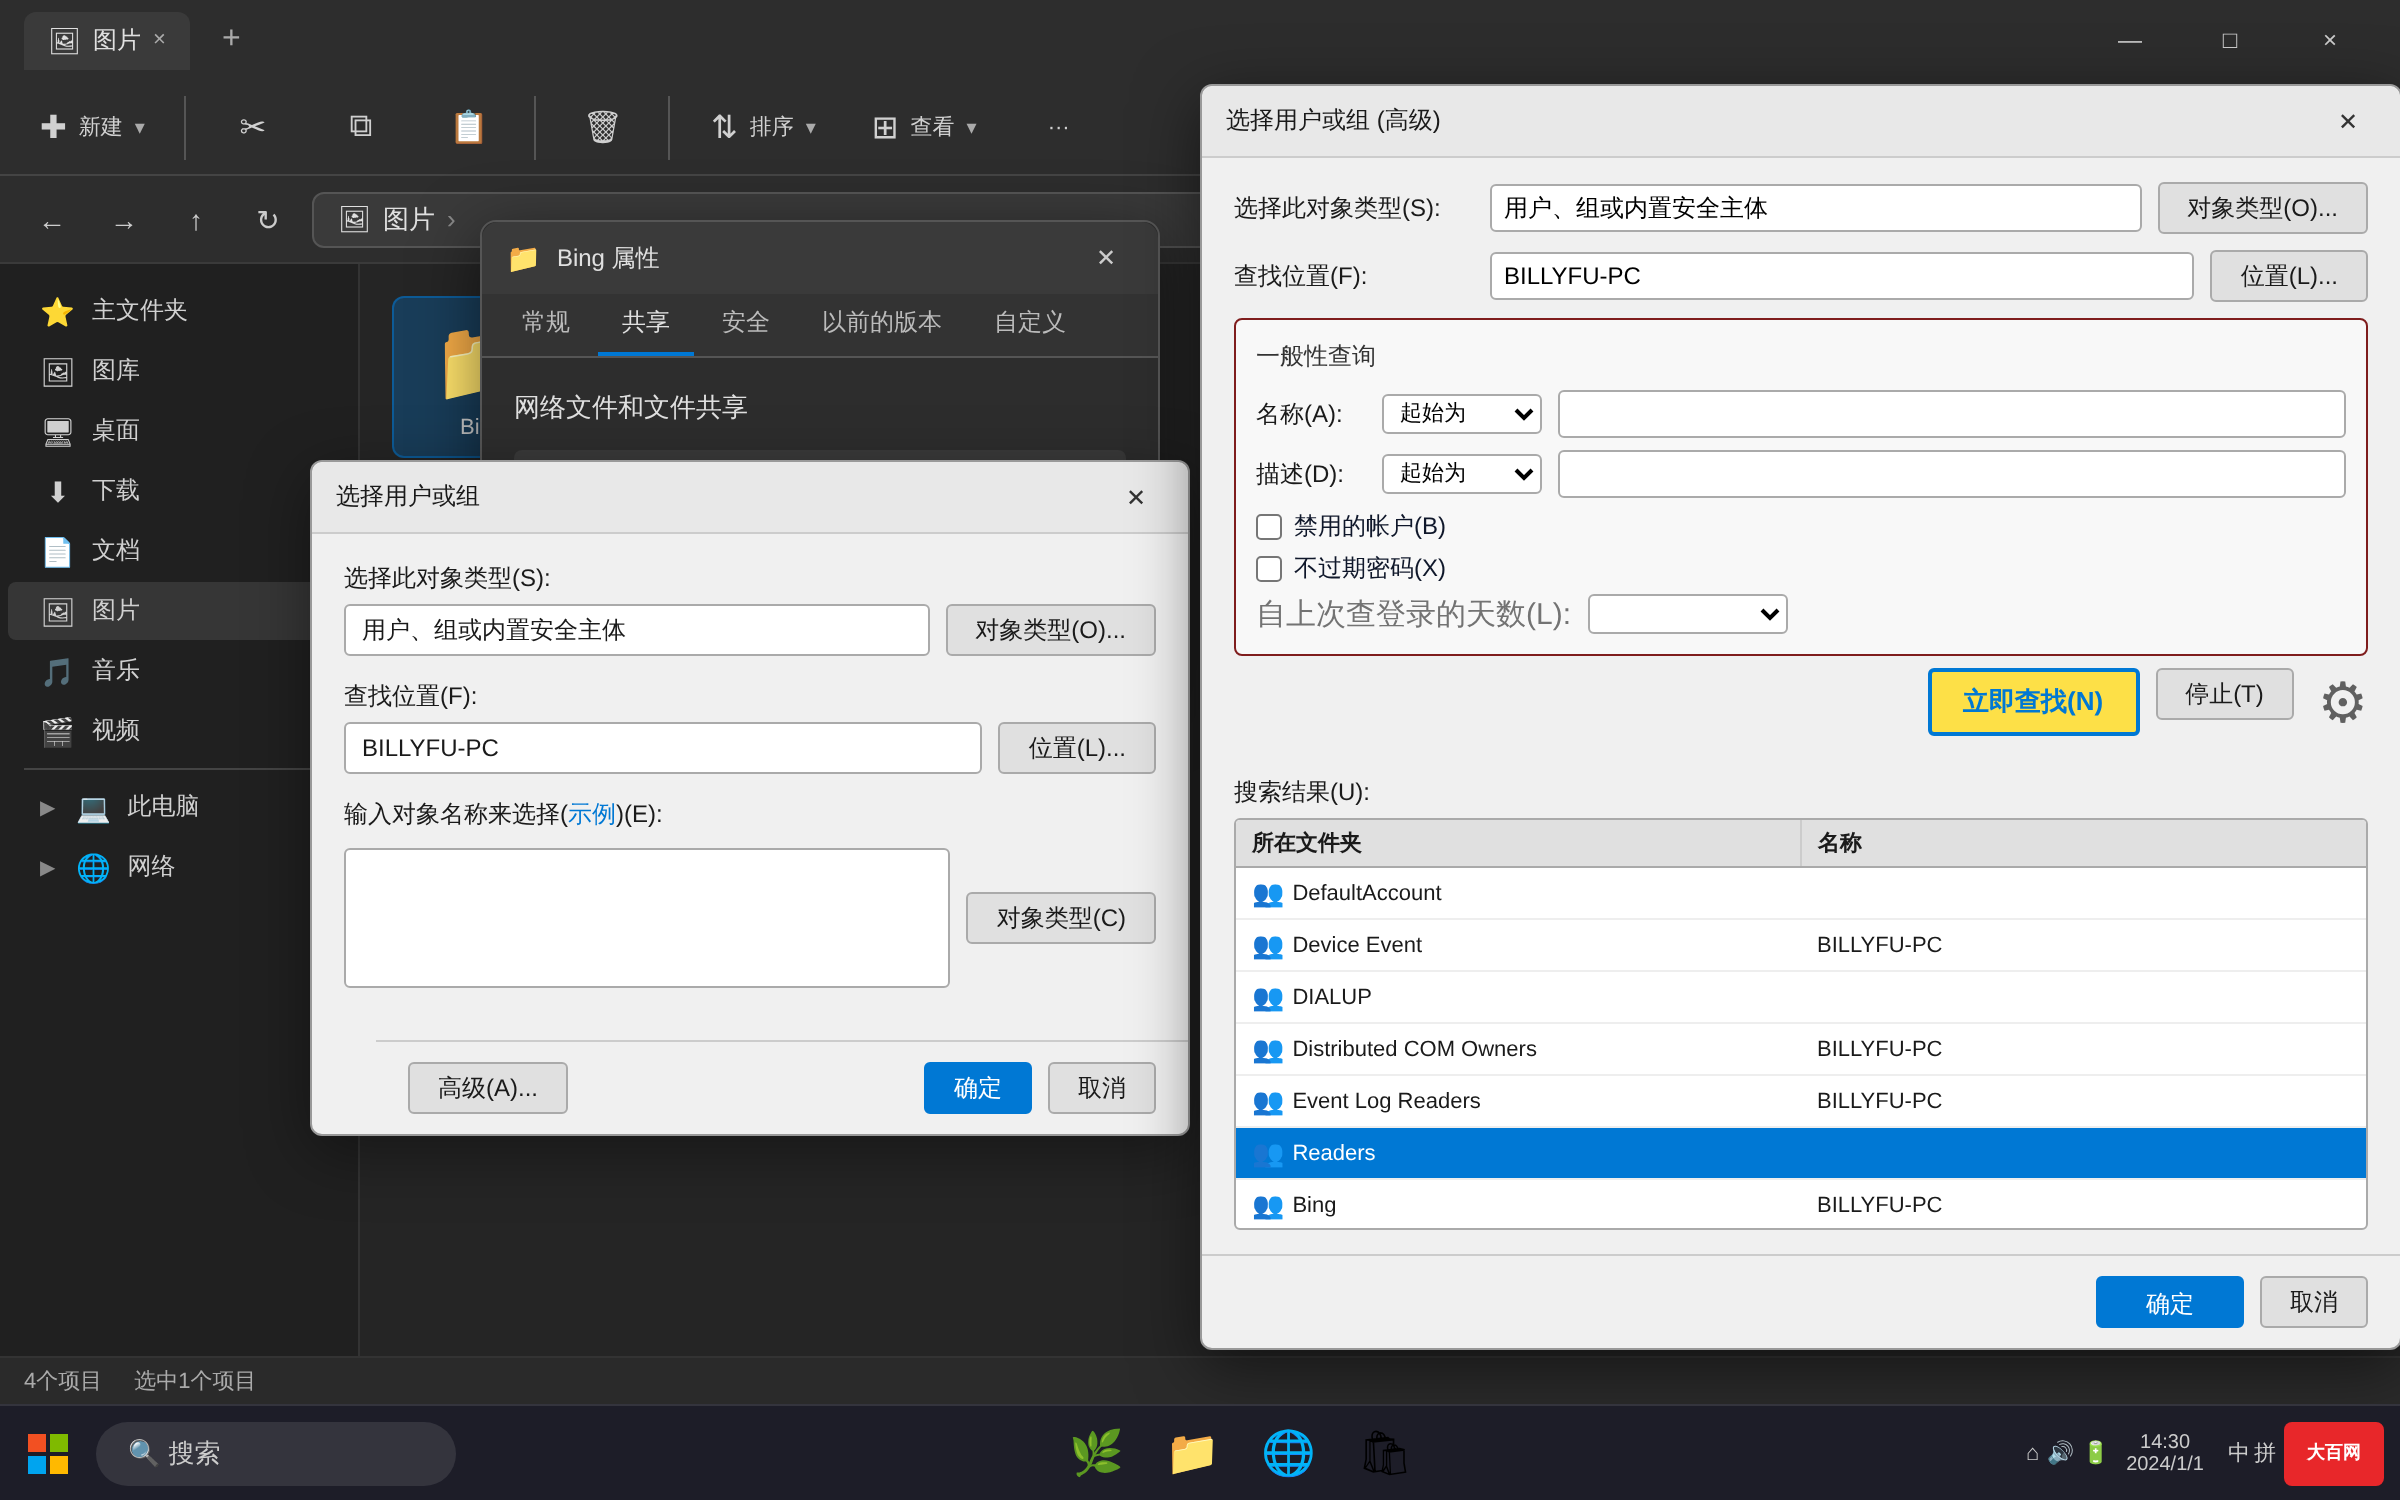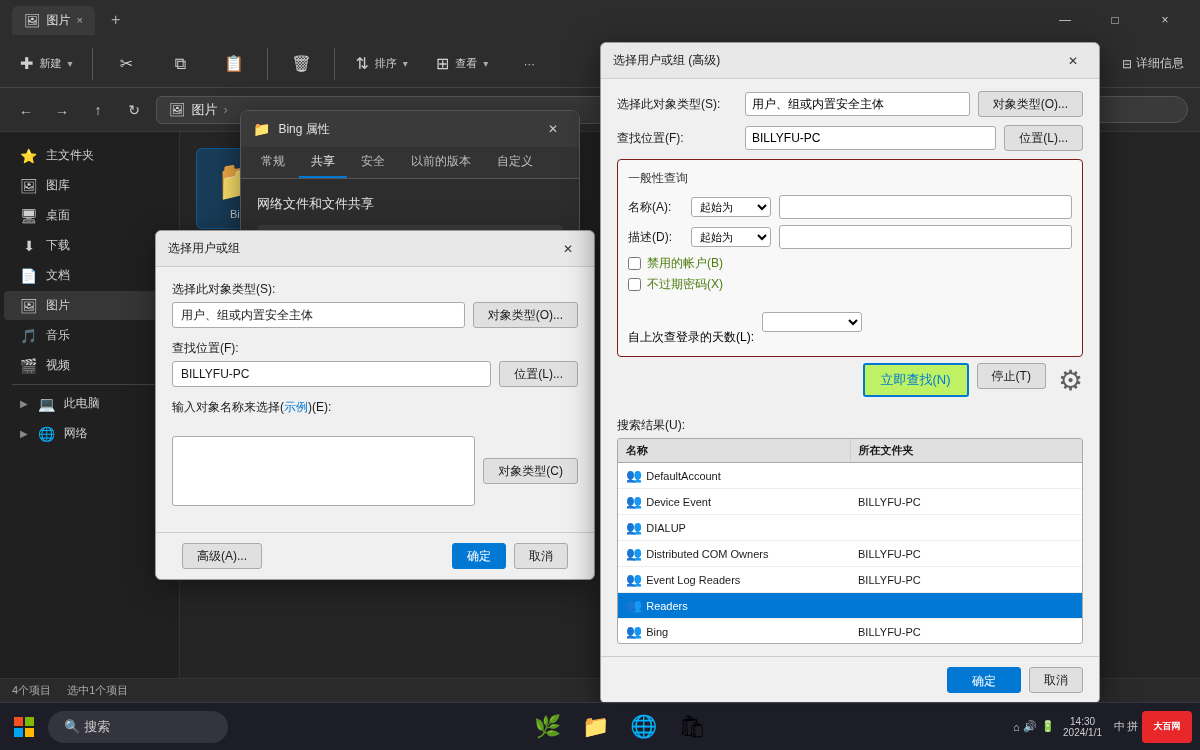--- a/index.html
+++ b/index.html
@@ -442,39 +442,40 @@
       width: 100%;
       height: 70px;
       border: 1px solid #aaa;
       border-radius: 3px;
       padding: 4px;
       font-size: 12px;
       background: white;
       resize: none;
     }
     .su-footer {
-      padding: 10px 26px;
+      padding: 10px 16px;
       display: flex;
       justify-content: space-between;
       align-items: flex-end;
       border-top: 1px solid #ccc;
       background: #f0f0f0;
       border-radius: 0 0 6px 6px;
+      margin-left: 32px;
     }
     .su-footer-right {
       display: flex;
       gap: 8px;
     }
 
     
     .dialog-advanced {
       position: absolute;
       top: 42px;
       left: 600px;
-      width: 500px;
+      width: 601px;
       background: #f0f0f0;
       border: 1px solid #999;
       border-radius: 6px;
       box-shadow: 0 8px 32px rgba(0,0,0,0.5);
       z-index: 300;
     }
     .dialog-advanced .dialog-titlebar {
       background: #e8e8e8;
       border-bottom: 1px solid #ccc;
       border-radius: 6px 6px 0 0;
@@ -559,32 +560,31 @@
       flex-shrink: 0;
     }
     .checkbox-row {
       display: flex;
       align-items: center;
       gap: 6px;
       margin-bottom: 4px;
     }
     .checkbox-label {
       font-size: 12px;
-      color: #4d7c0f;
+      color: #0f172a;
     }
     .adv-days-row {
       display: flex;
       align-items: center;
       gap: 8px;
       margin-top: 4px;
     }
     .adv-days-label {
-      font-size: 12px;
-      color: #000000;
-      margin-top: 32px;
+      font-size: 15px;
+      color: #737373;
     }
     .adv-days-select {
       width: 100px;
       padding: 2px 4px;
       border: 1px solid #aaa;
       border-radius: 3px;
       font-size: 11px;
       background: white;
     }
     .adv-results-section {
@@ -838,21 +838,21 @@
     </div>
     <div class="su-row">
       <span class="su-label">查找位置(F):</span>
       <div class="su-input-row">
         <div class="su-input" style="display:flex;align-items:center;">BILLYFU-PC</div>
         <button class="su-btn">位置(L)...</button>
       </div>
     </div>
     <div class="su-row">
       <div style="display:flex;align-items:center;gap:4px;margin-bottom:4px;">
-        <span class="su-label" style="margin-bottom:16px;">输入对象名称来选择(<a href="#" style="color:#0078d4;text-decoration:none;font-size:12px;">示例</a>)(E):</span>
+        <span class="su-label" style="margin-bottom:4px;">输入对象名称来选择(<a href="#" style="color:#0078d4;text-decoration:none;font-size:12px;">示例</a>)(E):</span>
       </div>
       <div class="su-input-row">
         <textarea class="su-textarea" style=""></textarea>
         <button class="su-btn">对象类型(C)</button>
       </div>
     </div>
   </div>
   <div class="su-footer">
     <button class="su-btn">高级(A)...</button>
     <div class="su-footer-right">
@@ -909,34 +909,34 @@
       </div>
       <div class="adv-days-row">
         <span class="adv-days-label">自上次查登录的天数(L):</span>
         <select class="adv-days-select">
           <option></option>
         </select>
       </div>
     </div>
 
     <div style="display:flex;justify-content:flex-end;gap:8px;margin-top:-4px;margin-bottom:8px;">
-      <button class="adv-btn primary-adv" style="background:#bef264;border:2px solid #0078d4;color:#0078d4;font-weight:400;padding:6px 16px;">立即查找(N)</button>
+      <button class="adv-btn primary-adv" style="background:#fde047;border:2px solid #0078d4;color:#0078d4;font-weight:700;padding:6px 16px;">立即查找(N)</button>
       <button class="adv-btn">停止(T)</button>
 
       <div style="display:flex;align-items:center;justify-content:center;margin-left:4px;">
         <span style="font-size:28px;opacity:0.6;">⚙</span>
       </div>
     </div>
 
     <div class="adv-results-section">
       <div class="adv-results-label">搜索结果(U):</div>
       <div class="adv-results-table">
         <div class="adv-results-header">
+          <div class="adv-col">所在文件夹</div>
           <div class="adv-col">名称</div>
-          <div class="adv-col">所在文件夹</div>
         </div>
         <div class="adv-results-list">
 
         <div class="adv-result-row">
         <div class="adv-cell">
           <span class="user-icon-small">👥</span>
           <span>DefaultAccount</span>
         </div>
         <div class="adv-cell"></div>
       </div>

